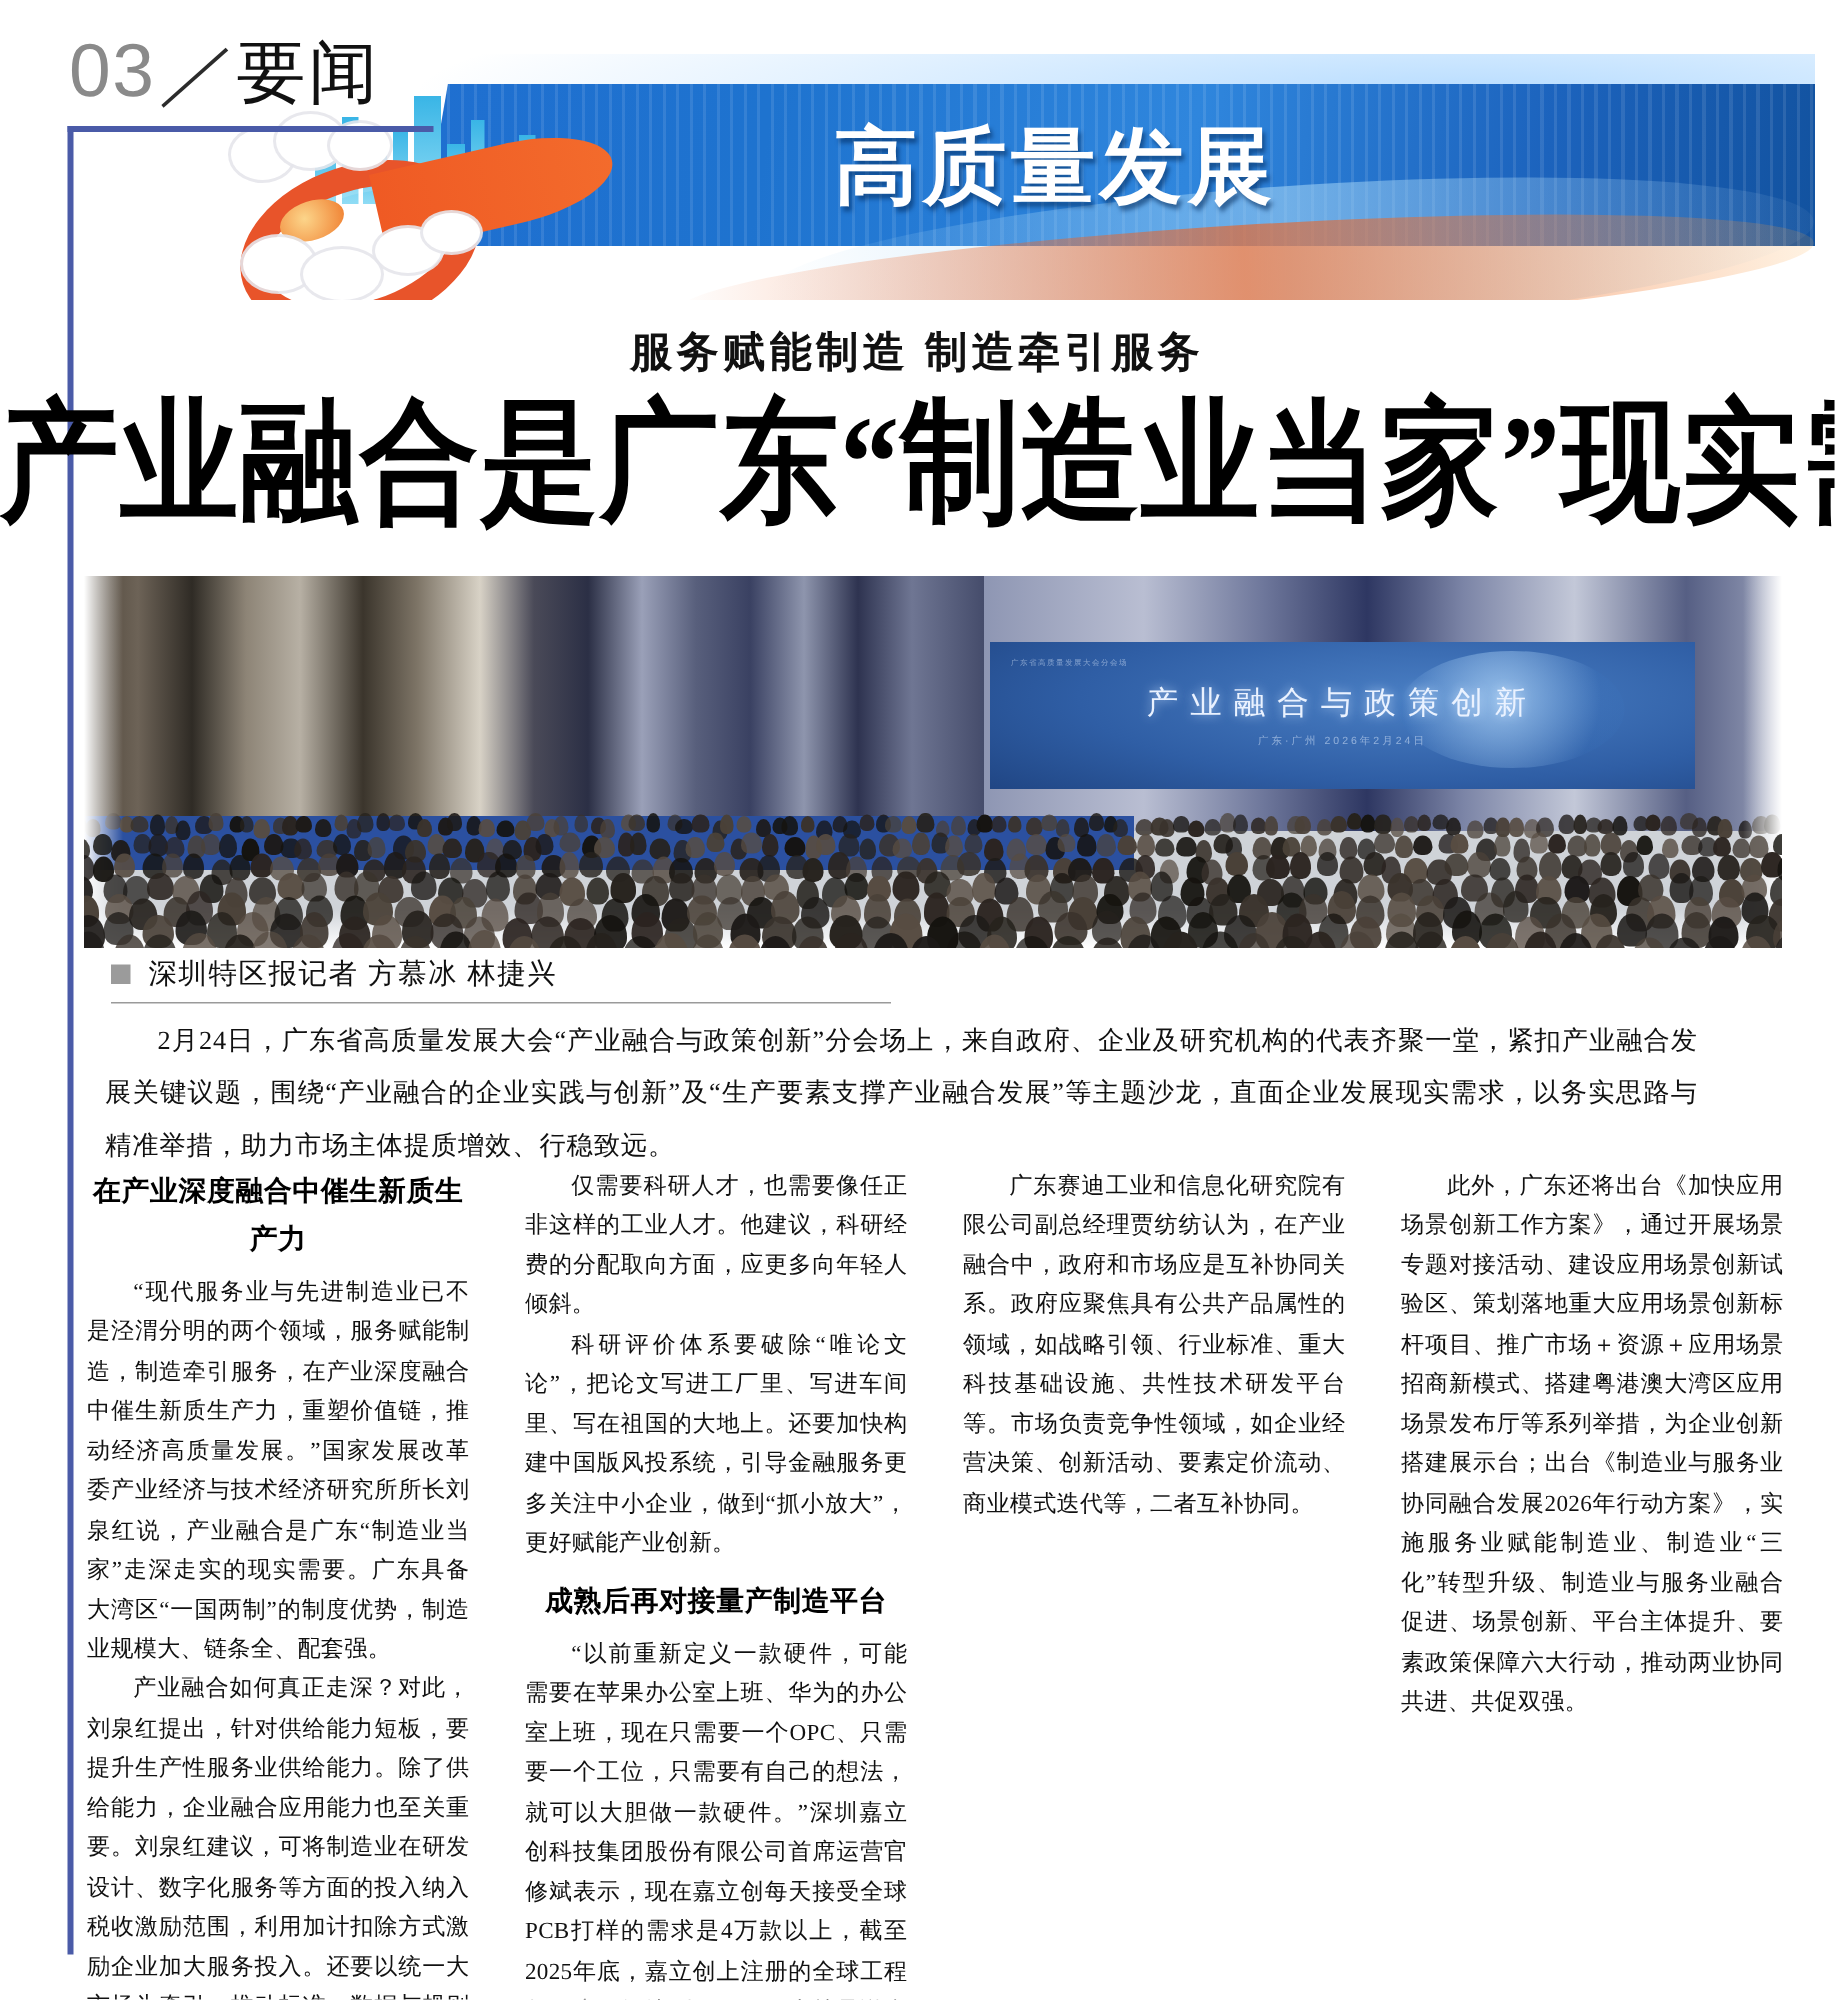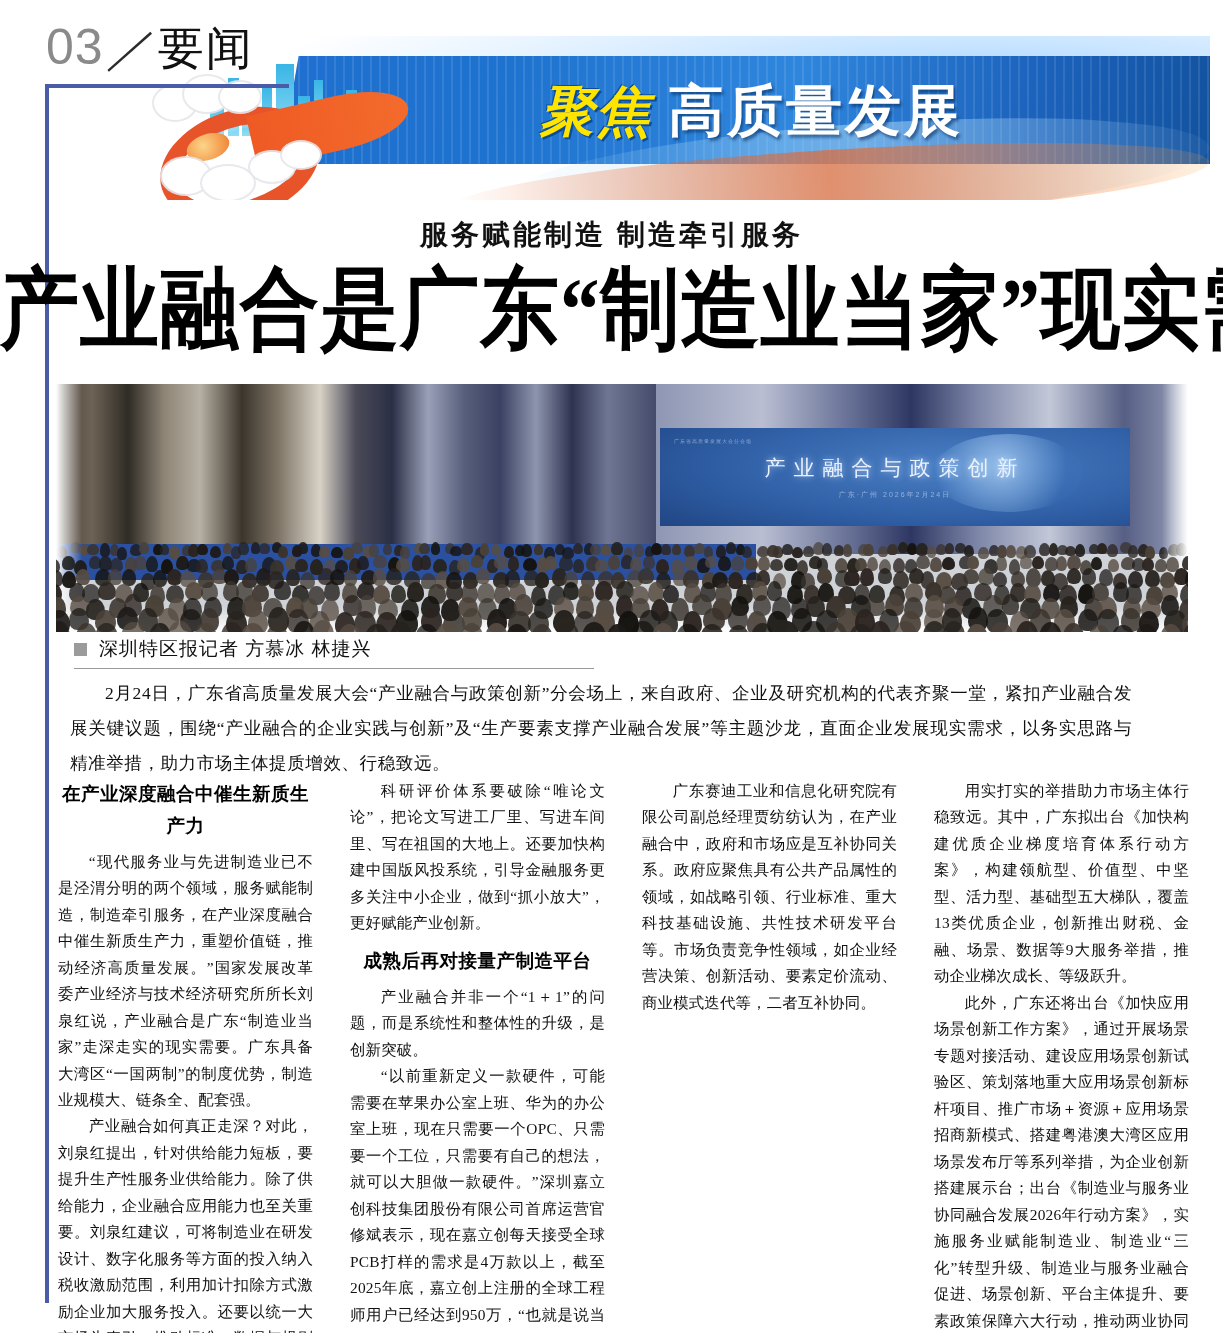--- a/index.html
+++ b/index.html
@@ -145,21 +145,20 @@
         <div class="puff" style="left:-4px;top:6px;width:42px;height:34px;"></div>
         <div class="puff" style="left:26px;top:-4px;width:46px;height:36px;"></div>
         <div class="puff" style="left:62px;top:2px;width:40px;height:30px;"></div>
         <div class="puff" style="left:4px;top:78px;width:48px;height:36px;"></div>
         <div class="puff" style="left:44px;top:86px;width:52px;height:34px;"></div>
         <div class="puff" style="left:92px;top:72px;width:44px;height:30px;"></div>
         <div class="puff" style="left:124px;top:62px;width:38px;height:26px;"></div>
       </div>
 
       <div class="banner-text">
-        <span class="bt-y">聚焦</span>
         <span class="bt-w">高质量发展</span>
       </div>
     </div>
   </div>
 
   <div class="folio-frame"></div>
 
   <div class="subhead">服务赋能制造  制造牵引服务</div>
   <div class="headline">产业融合是广东“制造业当家”现实需要</div>
 
@@ -701,27 +700,26 @@
 
   <div class="lead">2月24日，广东省高质量发展大会“产业融合与政策创新”分会场上，来自政府、企业及研究机构的代表齐聚一堂，紧扣产业融合发展关键议题，围绕“产业融合的企业实践与创新”及“生产要素支撑产业融合发展”等主题沙龙，直面企业发展现实需求，以务实思路与精准举措，助力市场主体提质增效、行稳致远。</div>
 
   <div class="cols" id="cols">
       <div class="col">
         <div class="sec-h first">在产业深度融合中催生新质生产力</div>
         <p>“现代服务业与先进制造业已不是泾渭分明的两个领域，服务赋能制造，制造牵引服务，在产业深度融合中催生新质生产力，重塑价值链，推动经济高质量发展。”国家发展改革委产业经济与技术经济研究所所长刘泉红说，产业融合是广东“制造业当家”走深走实的现实需要。广东具备大湾区“一国两制”的制度优势，制造业规模大、链条全、配套强。</p>
         <p>产业融合如何真正走深？对此，刘泉红提出，针对供给能力短板，要提升生产性服务业供给能力。除了供给能力，企业融合应用能力也至关重要。刘泉红建议，可将制造业在研发设计、数字化服务等方面的投入纳入税收激励范围，利用加计扣除方式激励企业加大服务投入。还要以统一大市场为牵引，推动标准、数据与规则协同，降低跨地区、跨行业融合的制度性交易成本。</p>
       </div>
       <div class="col">
+        <p>仅需要科研人才，也需要像任正非这样的工业人才。他建议，科研经费的分配取向方面，应更多向年轻人倾斜。</p>
         <p>科研评价体系要破除“唯论文论”，把论文写进工厂里、写进车间里、写在祖国的大地上。还要加快构建中国版风投系统，引导金融服务更多关注中小企业，做到“抓小放大”，更好赋能产业创新。</p>
         <div class="sec-h">成熟后再对接量产制造平台</div>
-        <p>产业融合并非一个“1＋1”的问题，而是系统性和整体性的升级，是创新突破。</p>
         <p>“以前重新定义一款硬件，可能需要在苹果办公室上班、华为的办公室上班，现在只需要一个OPC、只需要一个工位，只需要有自己的想法，就可以大胆做一款硬件。”深圳嘉立创科技集团股份有限公司首席运营官修斌表示，现在嘉立创每天接受全球PCB打样的需求是4万款以上，截至2025年底，嘉立创上注册的全球工程师用户已经达到950万，“也就是说当今这个世界是千军万马在做创新。”</p>
       </div>
       <div class="col">
         <p>广东赛迪工业和信息化研究院有限公司副总经理贾纺纺认为，在产业融合中，政府和市场应是互补协同关系。政府应聚焦具有公共产品属性的领域，如战略引领、行业标准、重大科技基础设施、共性技术研发平台等。市场负责竞争性领域，如企业经营决策、创新活动、要素定价流动、商业模式迭代等，二者互补协同。</p>
       </div>
       <div class="col">
-        <p>用实打实的举措助力市场主体行稳致远。其中，广东拟出台《加快构建优质企业梯度培育体系行动方案》，构建领航型、价值型、中坚型、活力型、基础型五大梯队，覆盖13类优质企业，创新推出财税、金融、场景、数据等9大服务举措，推动企业梯次成长、等级跃升。</p>
         <p>此外，广东还将出台《加快应用场景创新工作方案》，通过开展场景专题对接活动、建设应用场景创新试验区、策划落地重大应用场景创新标杆项目、推广市场＋资源＋应用场景招商新模式、搭建粤港澳大湾区应用场景发布厅等系列举措，为企业创新搭建展示台；出台《制造业与服务业协同融合发展2026年行动方案》，实施服务业赋能制造业、制造业“三化”转型升级、制造业与服务业融合促进、场景创新、平台主体提升、要素政策保障六大行动，推动两业协同共进、共促双强。</p>
       </div>
     </div>
 
 </div>
 
 </body></html>

